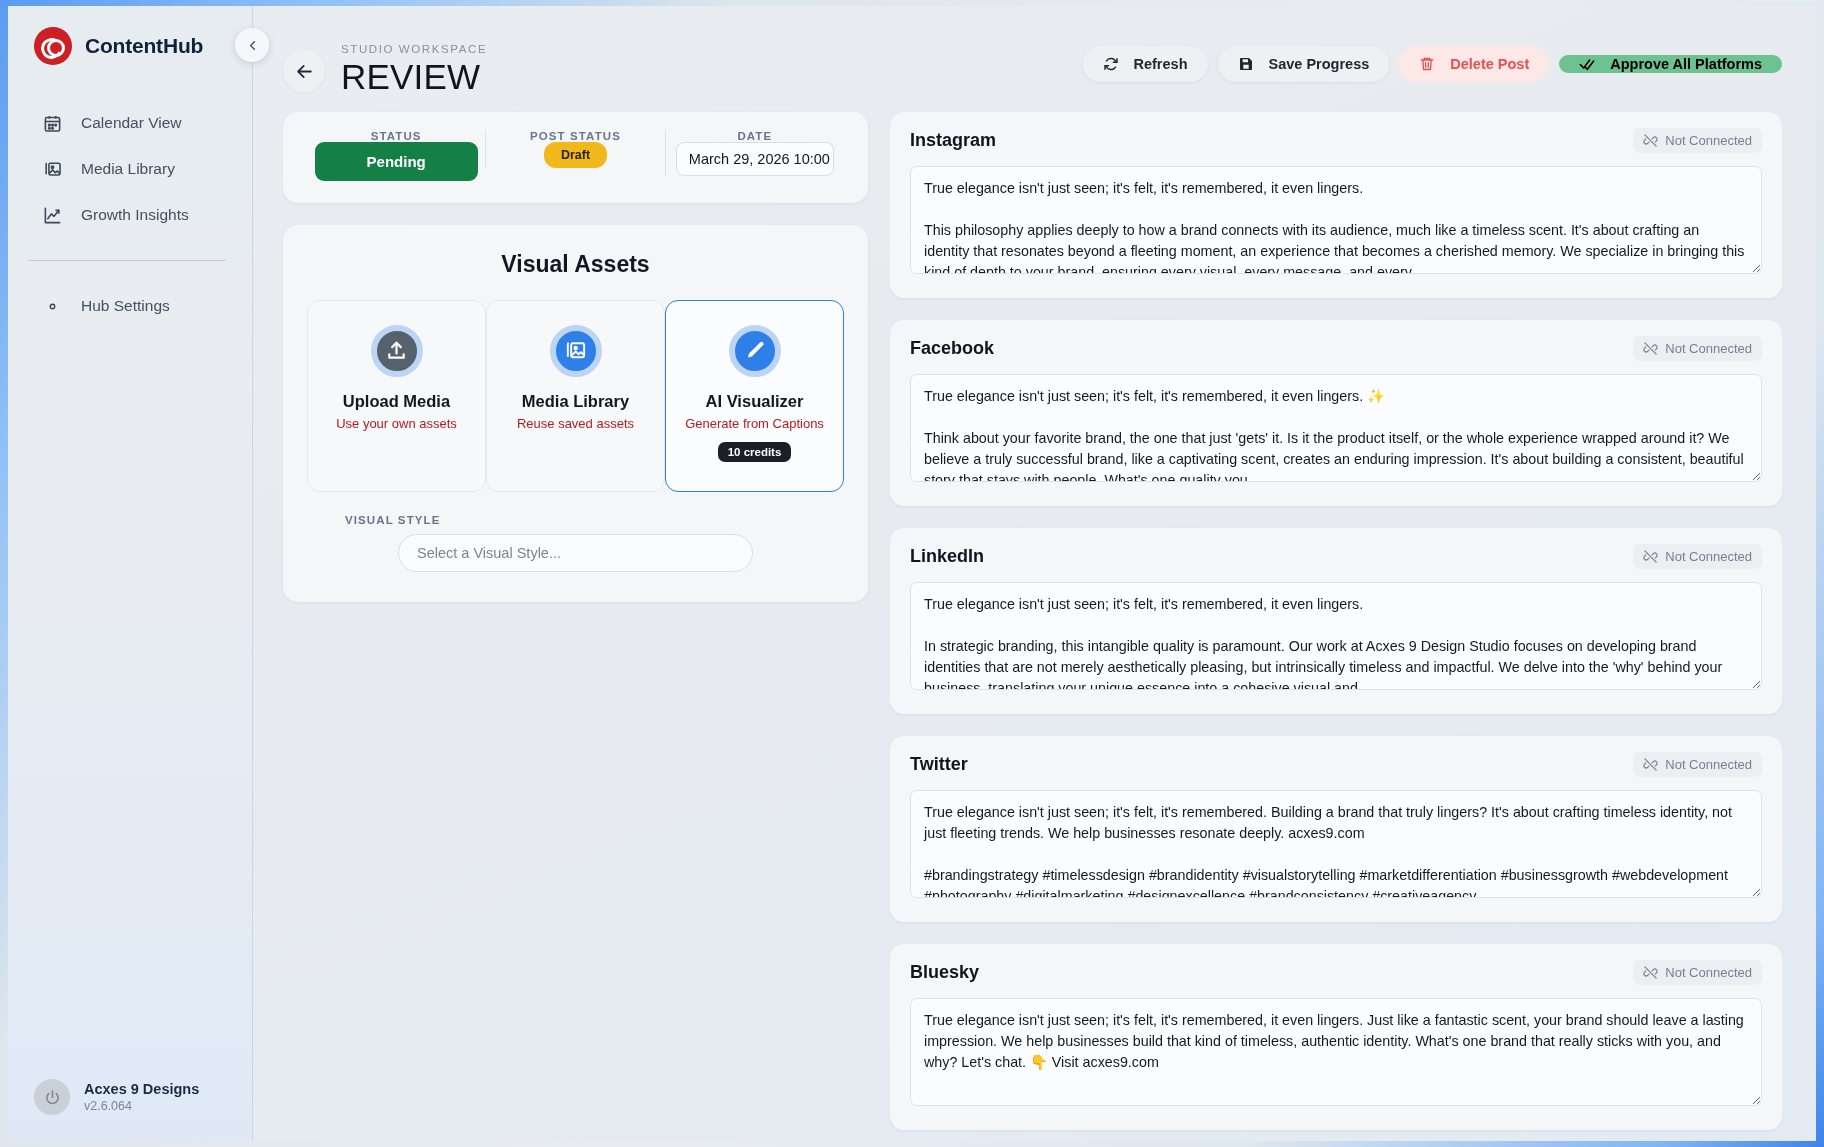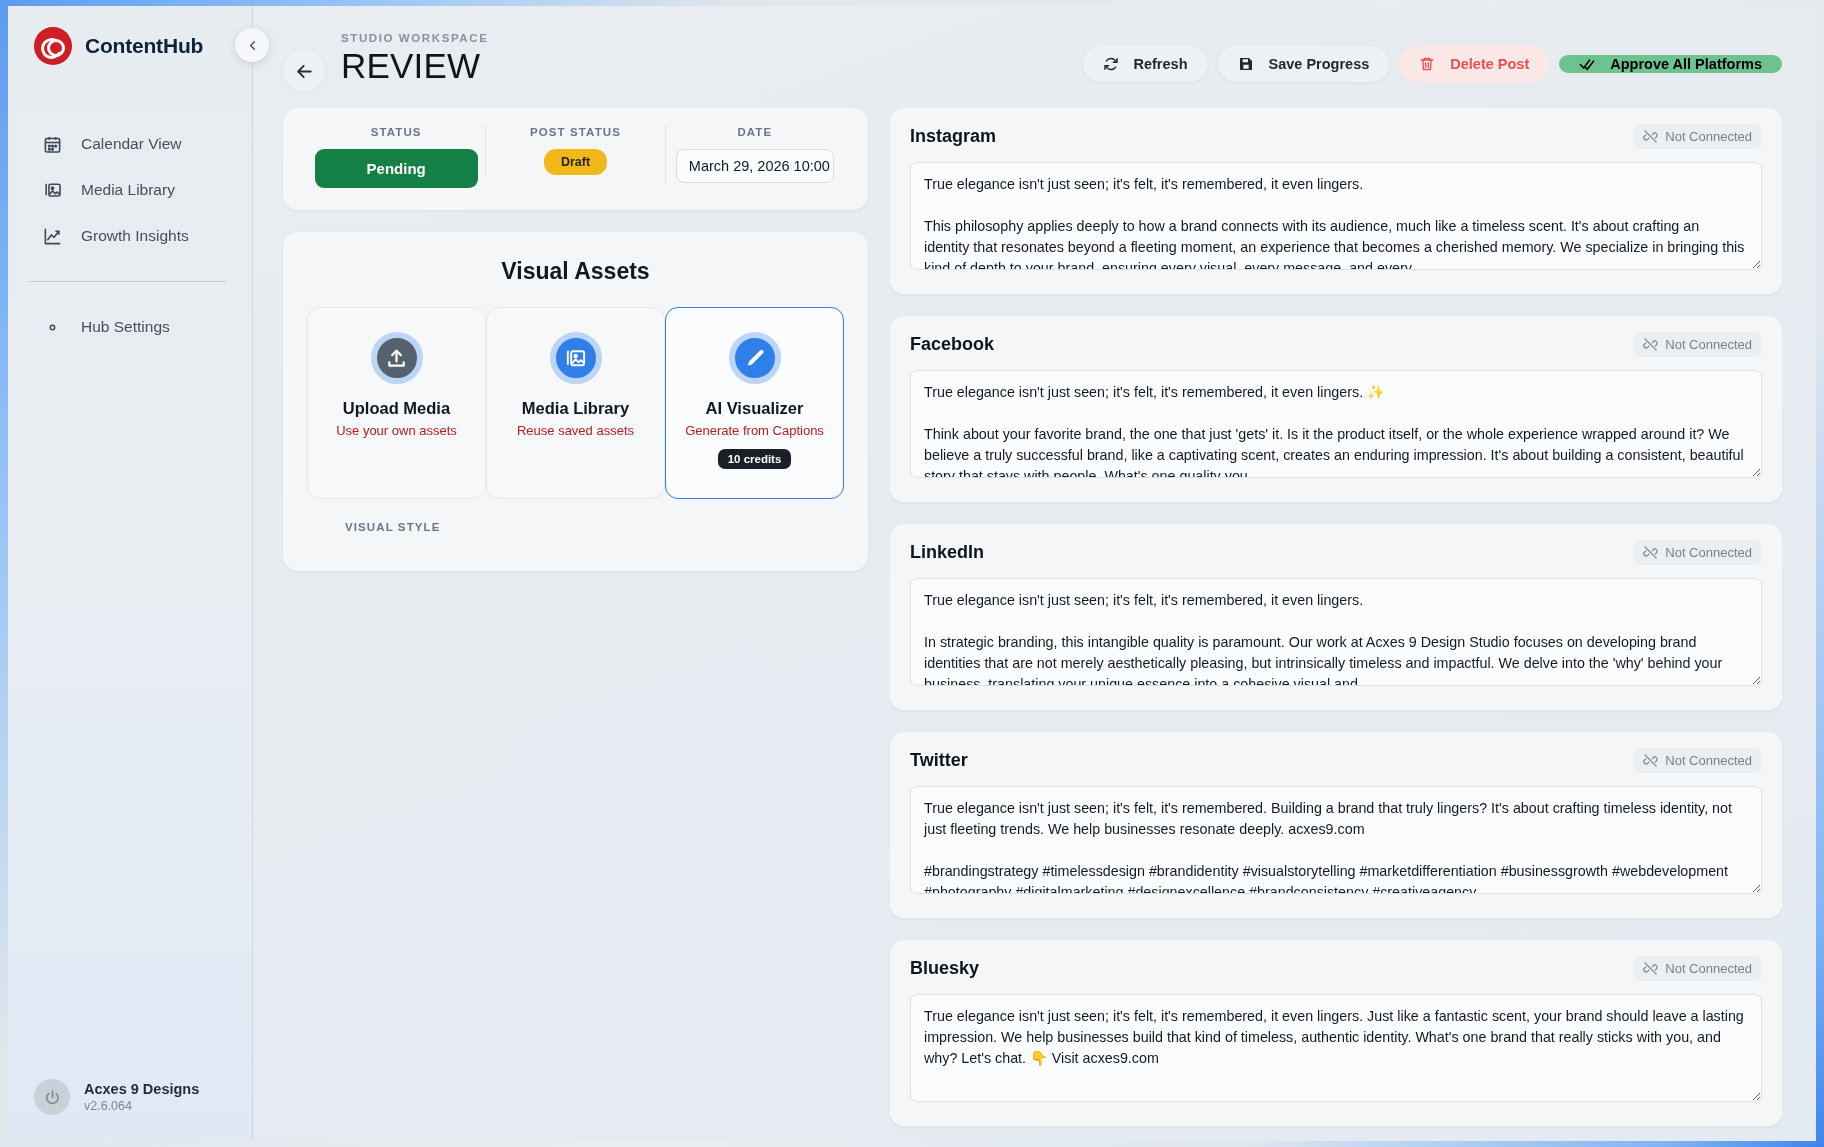--- a/index.html
+++ b/index.html
@@ -20,21 +20,20 @@
   }
 
   
   #sidebar {
     width: 245px; flex: 0 0 245px;
     background: linear-gradient(180deg,#e7ecf1 0%,#e9edf2 50%,#dfe9f6 100%);
     display: flex; flex-direction: column;
     padding: 0;
     position: relative;
     border-right: 1px solid rgba(160,175,195,.35);
-    gap: 21px;
   }
   .brand { display:flex; align-items:center; gap:13px; padding: 18px 0 0 26px; height:62px; }
   .brand-logo { width: 38px; height: 38px; border-radius: 50%; background: #cf1f26; position: relative; flex:0 0 38px;
                 box-shadow: inset 0 0 0 1px rgba(0,0,0,.05); }
   .brand-logo::before{ content:""; position:absolute; left:7px; top:11px; width:15px; height:15px;
                 border:3.5px solid #fff; border-radius:50%; border-right-color:transparent; transform:rotate(-20deg);}
   .brand-logo::after{ content:""; position:absolute; right:7px; top:12px; width:12px; height:12px;
                 border:3.5px solid #fff; border-radius:50%; }
   .brand-name { font-size: 21px; font-weight: 700; color:#10213a; letter-spacing:-.2px; }
 
@@ -59,39 +58,39 @@
   }
   .collapse-btn svg{width:15px;height:15px;}
 
   
   #main { flex:1; background: linear-gradient(160deg,#e9edf1 0%,#e7ebf0 40%,#e4eaf2 100%); display:flex; flex-direction:column; overflow:hidden;}
   .topbar { display:flex; align-items:flex-start; padding: 26px 34px 10px 30px; gap:16px; }
   .back-btn{ width:42px;height:42px;border-radius:50%;background:#eef1f4; display:flex;align-items:center;justify-content:center;
              color:#222c38; margin-top:18px; flex:0 0 42px; cursor:pointer; box-shadow:0 1px 3px rgba(40,60,90,.06);}
   .back-btn svg{width:19px;height:19px;}
   .title-wrap{ display:flex; flex-direction:column; }
-  .eyebrow{ font-size:11.5px; font-weight:700; letter-spacing:1.6px; color:#8592a3; margin-bottom:3px;}
+  .eyebrow{ font-size:11.5px; font-weight:400; letter-spacing:1.6px; color:#8592a3; margin-bottom:3px;margin-top:11px;}
   .page-title{ font-size:35px; font-weight:400; color:#10151c; letter-spacing:.2px; line-height:1.08;}
 
   .actions{ margin-left:auto; display:flex; align-items:center; gap:10px; padding-top:14px;}
   .btn{ display:flex;align-items:flex-end;gap:15px; border:none; border-radius:22px; padding:10px 20px;
         font-size:14.5px; font-weight:700; cursor:pointer; font-family:inherit; white-space:nowrap;}
   .btn svg{width:16px;height:16px; flex:0 0 16px;}
   .btn-ghost{ background:#eef1f4; color:#20282f; box-shadow:0 1px 3px rgba(40,60,90,.07);}
   .btn-danger{ background:#fde8e8; color:#e8504f; }
   .btn-primary{ background:#6cc38f; color:#000000; padding:1px 20px;}
 
   .content{ display:flex; gap:22px; padding: 6px 34px 0 30px; overflow:hidden; flex:1;}
   .col-left{ width:585px; flex:0 0 585px; display:flex; flex-direction:column; gap:22px;}
   .col-right{ flex:1; display:flex; flex-direction:column; gap:22px; overflow:hidden;}
 
   
   .status-card{ background:#f5f6f8; border-radius:15px; padding:18px 24px 22px; display:flex; align-items:flex-start;
                 box-shadow:0 1px 3px rgba(40,60,90,.07); }
-  .stat-col{ flex:1; display:flex; flex-direction:column; align-items:center; gap:11px;}
+  .stat-col{ flex:1; display:flex; flex-direction:column; align-items:center; }
   .stat-col + .stat-col{ border-left:1px solid #dfe3e8; }
   .stat-label{ font-size:11.5px; font-weight:700; letter-spacing:1.1px; color:#69768a;}
   .pill-pending{ background:#148045; color:#fff; font-size:15px; font-weight:700; border-radius:9px; padding:11px 52px; cursor:pointer;}
   .pill-draft{ background:#f0b81b; color:#2b2208; font-size:12.5px; font-weight:700; border-radius:12px; padding:6px 17px;}
   .date-box{ border:1px solid #d7dde4; background:#fbfcfd; border-radius:8px; padding:8px 12px; font-size:14.5px; color:#121a24;
              width:158px; overflow:hidden; white-space:nowrap; cursor:text;}
 
   
   .assets-card{ background:#f4f6f8; border-radius:15px; padding:26px 24px 30px; box-shadow:0 1px 3px rgba(40,60,90,.07);}
   .assets-title{ text-align:center; font-size:23px; font-weight:700; color:#111820; margin-bottom:22px;}
@@ -309,20 +308,21 @@
                     <path d="M17.8 3.6a2.1 2.1 0 0 1 3 3L9.3 18.2l-4.1 1.1 1.1-4.1L17.8 3.6z"></path>
                   </svg>
               </div>
               <div class="asset-name">AI Visualizer</div>
               <div class="asset-desc">Generate from Captions</div>
               <div class="credits">10 credits</div>
             </div>
           </div>
 
           <div class="vs-label">VISUAL STYLE</div>
+          <div class="vs-select">Select a Visual Style...</div>
         </section>
       </div>
 
       <div class="col-right">
 
         <section class="plat-card">
           <div class="plat-head">
             <div class="plat-name">Instagram</div>
             <div class="notconn">
               <svg viewBox="0 0 24 24" fill="none" stroke="currentColor" stroke-width="1.9" stroke-linecap="round">

